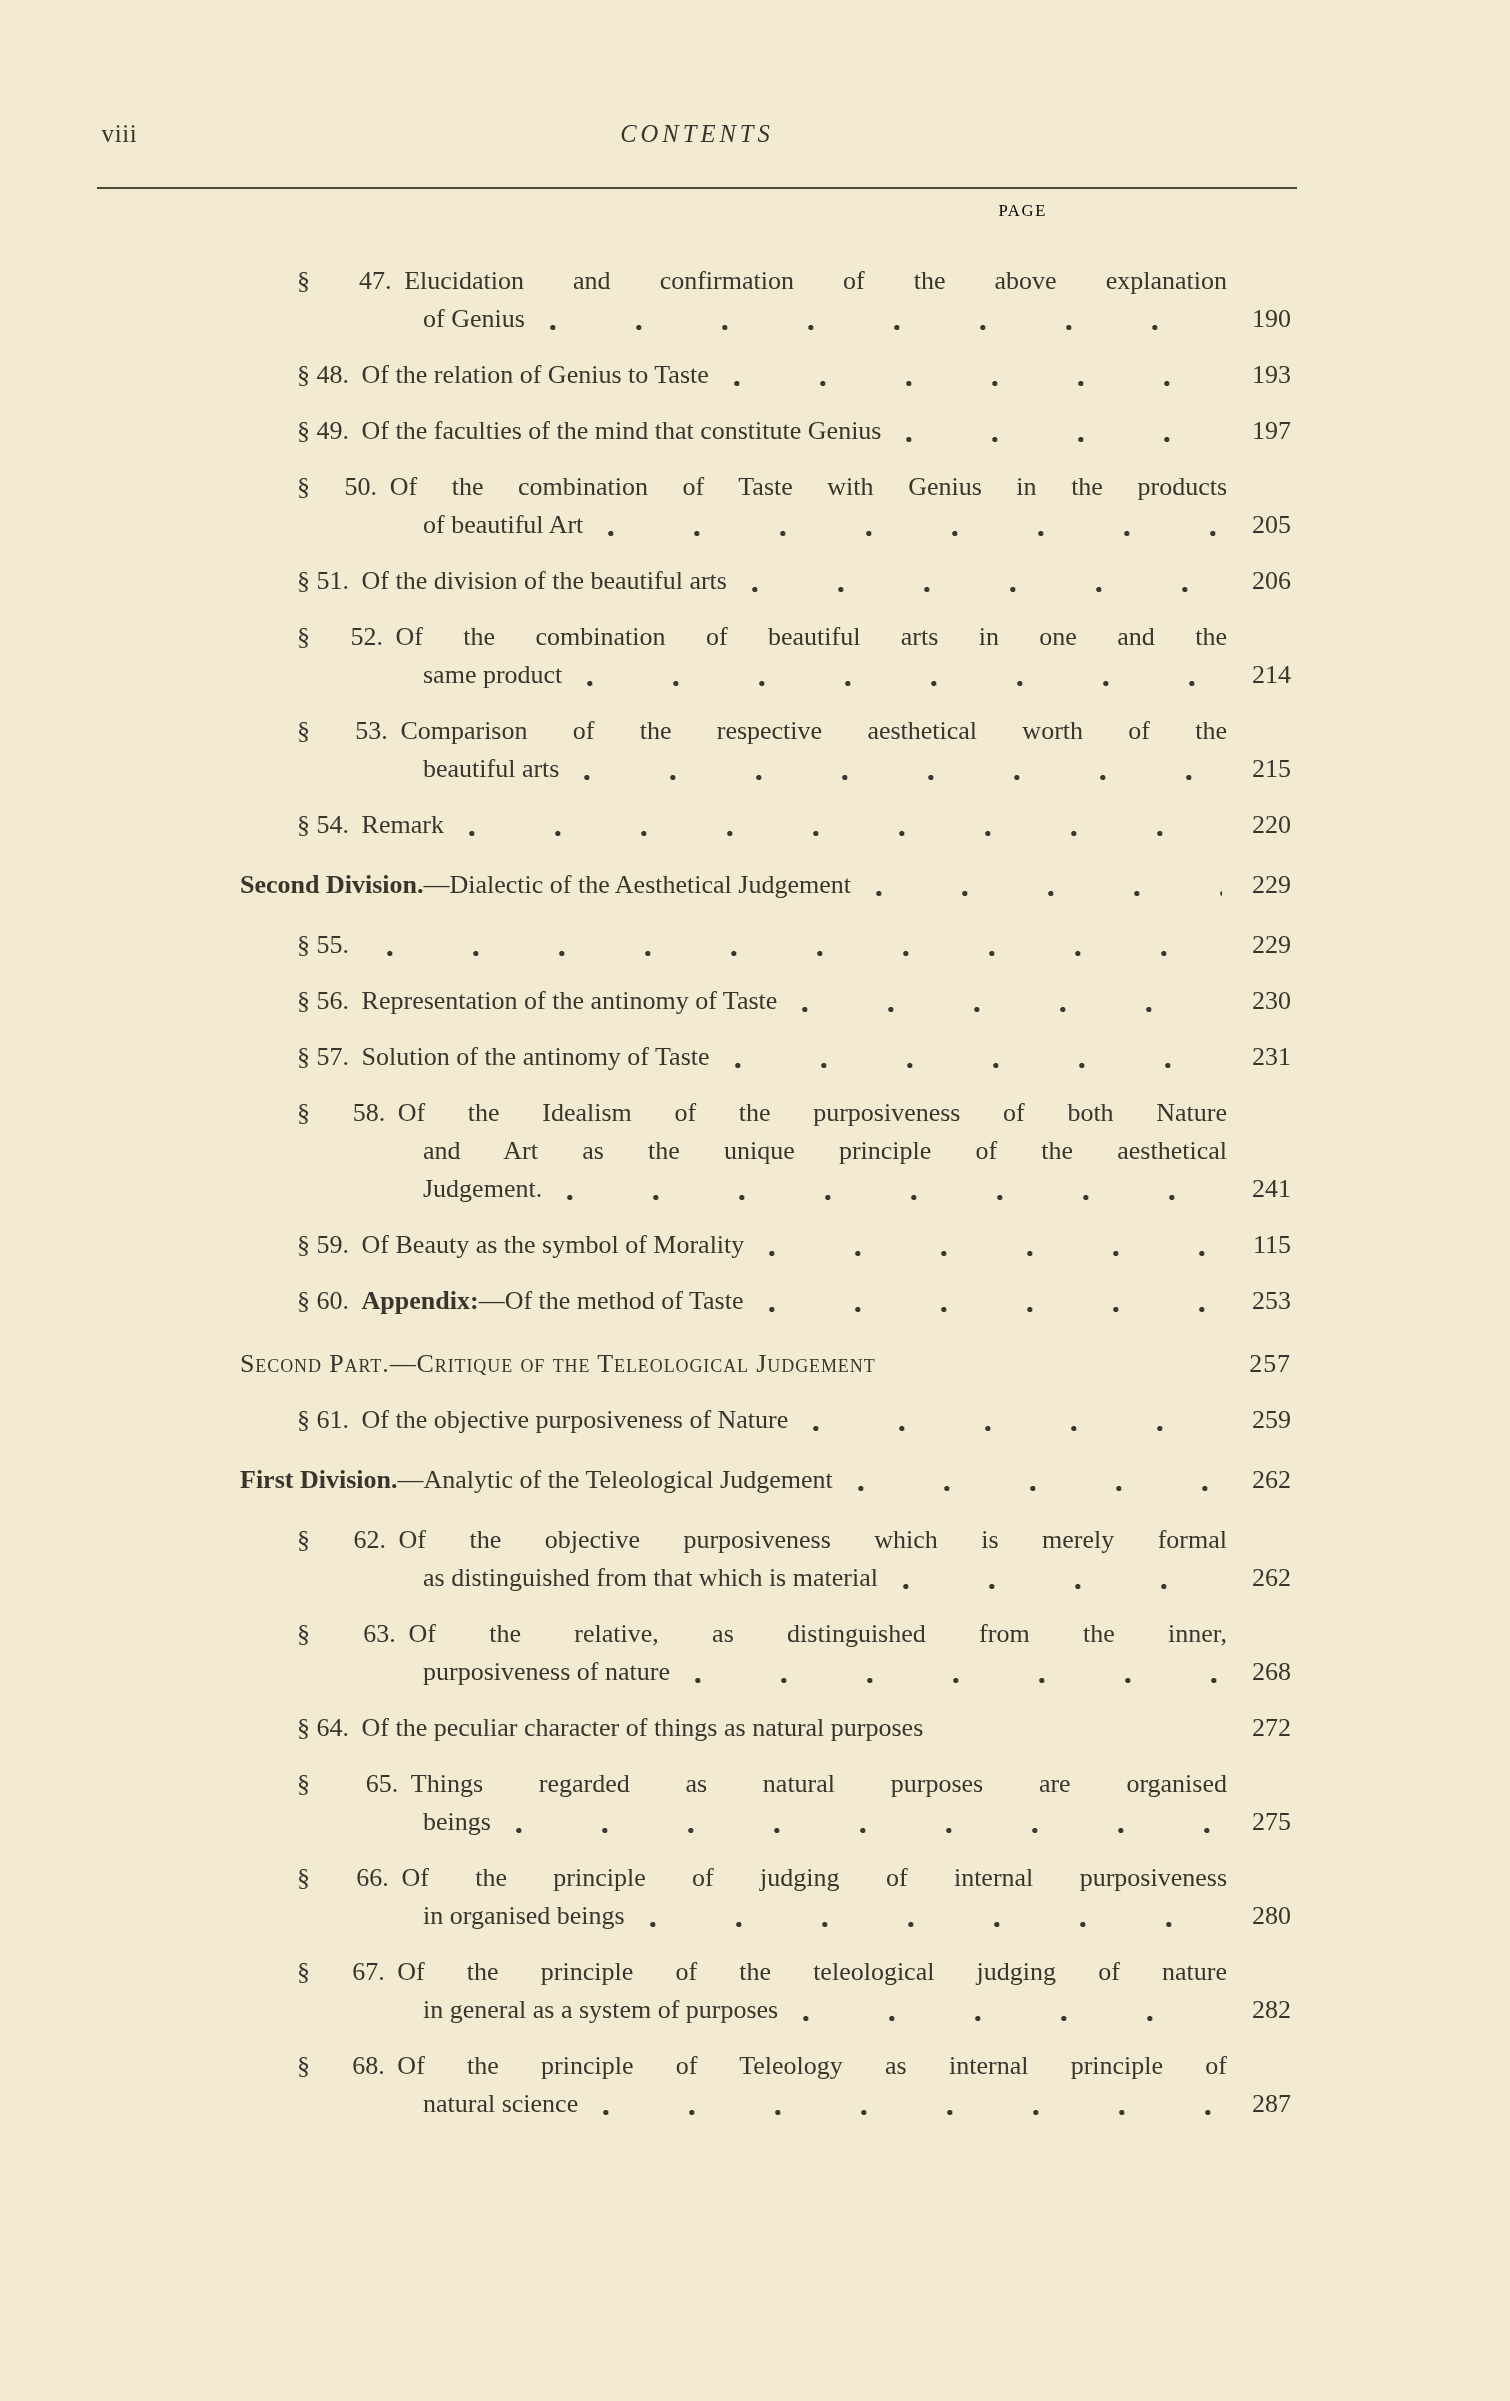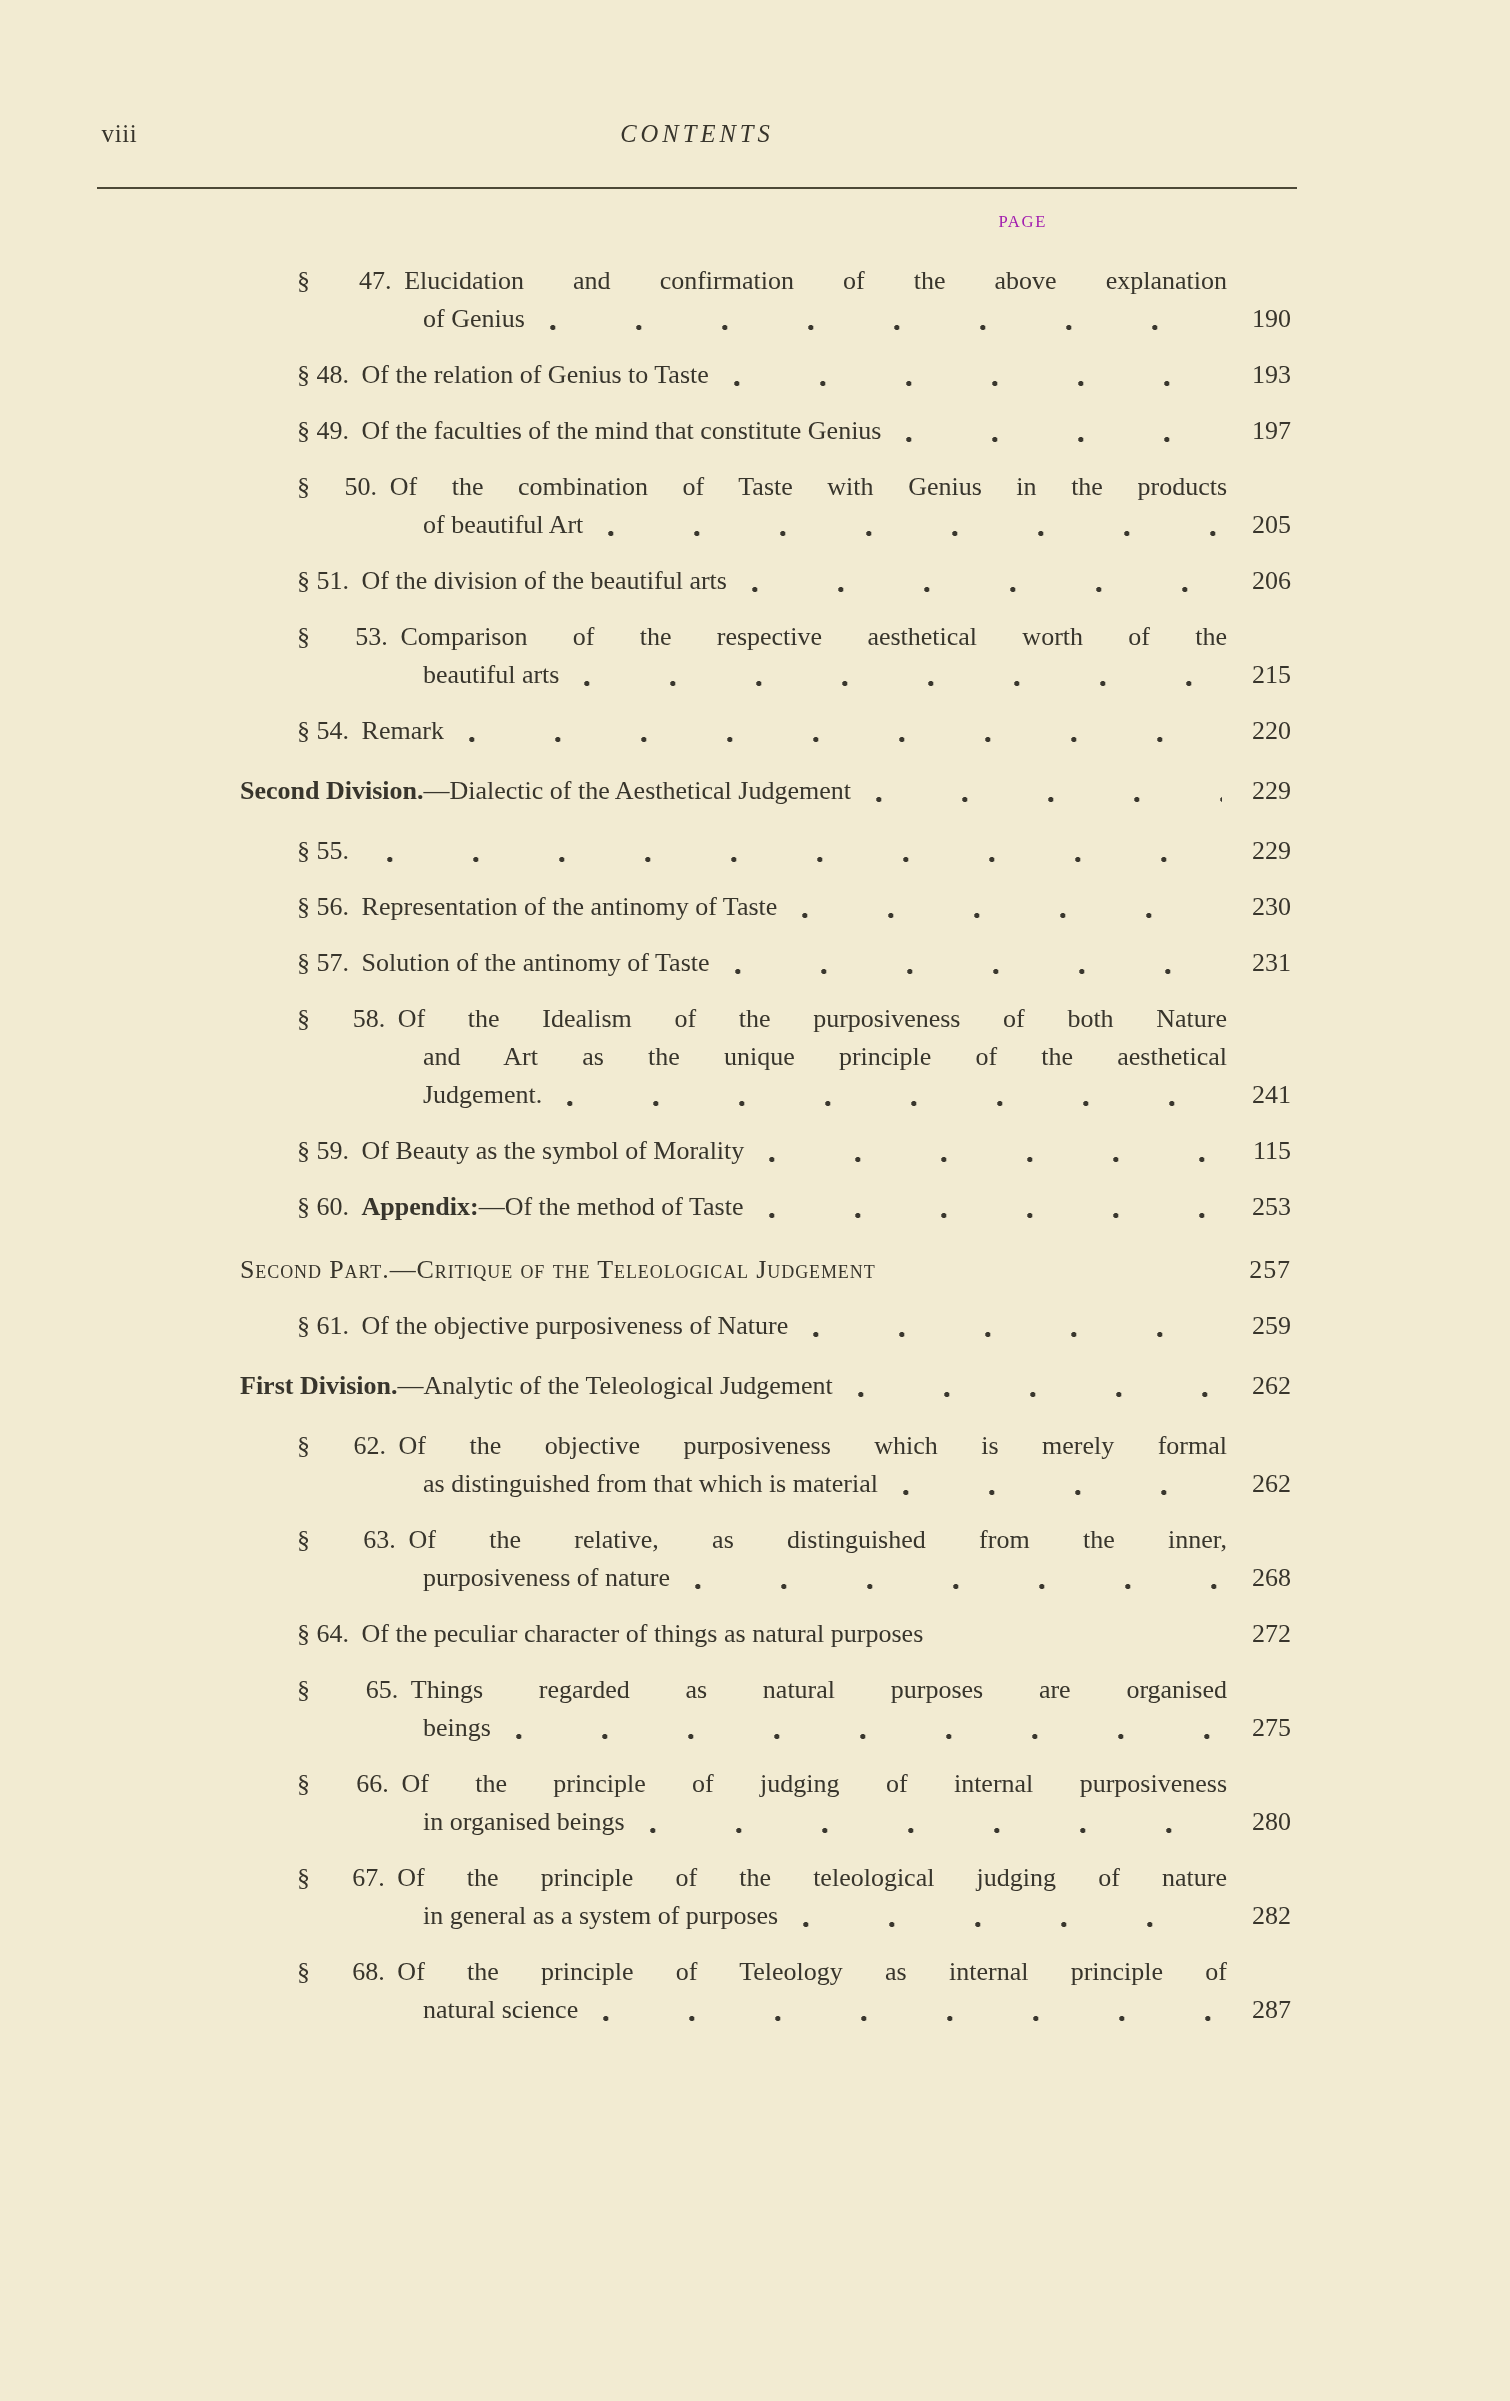--- a/index.html
+++ b/index.html
@@ -47,25 +47,25 @@
   .head-rule {
     position: absolute;
     left: 97px;
     top: 187px;
     width: 1200px;
     height: 1.7px;
     background: #4d4937;
   }
   .page-col-label {
     position: absolute;
-    top: 212px;
+    top: 201px;
     right: 224px;
     font-size: 16.6px;
     letter-spacing: 1.7px;
-    color: #a21caf;
+    color: #000000;
     font-family: Liberation Serif, serif;
   }
   
   .toc {
     position: absolute;
     left: 240px;
     top: 244px;
     width: 1051px;
     font-size: 26px;
     line-height: 38px;
@@ -178,20 +178,28 @@
       </div>
       <div class="entry section">
         <div class="row first">
           <span class="label">§ 51.</span>
           <span class="txt">Of the division of the beautiful arts</span>
           <span class="leader"></span>
           <span class="page">206</span>
         </div>
       </div>
       <div class="entry section">
+        <div class="row first just"><span class="label">§ 52.</span><span class="txt">Of the combination of beautiful arts in one and the</span></div>
+        <div class="row cont">
+          <span class="txt">same product</span>
+          <span class="leader"></span>
+          <span class="page">214</span>
+        </div>
+      </div>
+      <div class="entry section">
         <div class="row first just"><span class="label">§ 53.</span><span class="txt">Comparison of the respective aesthetical worth of the</span></div>
         <div class="row cont">
           <span class="txt">beautiful arts</span>
           <span class="leader"></span>
           <span class="page">215</span>
         </div>
       </div>
       <div class="entry section">
         <div class="row first">
           <span class="label">§ 54.</span>

